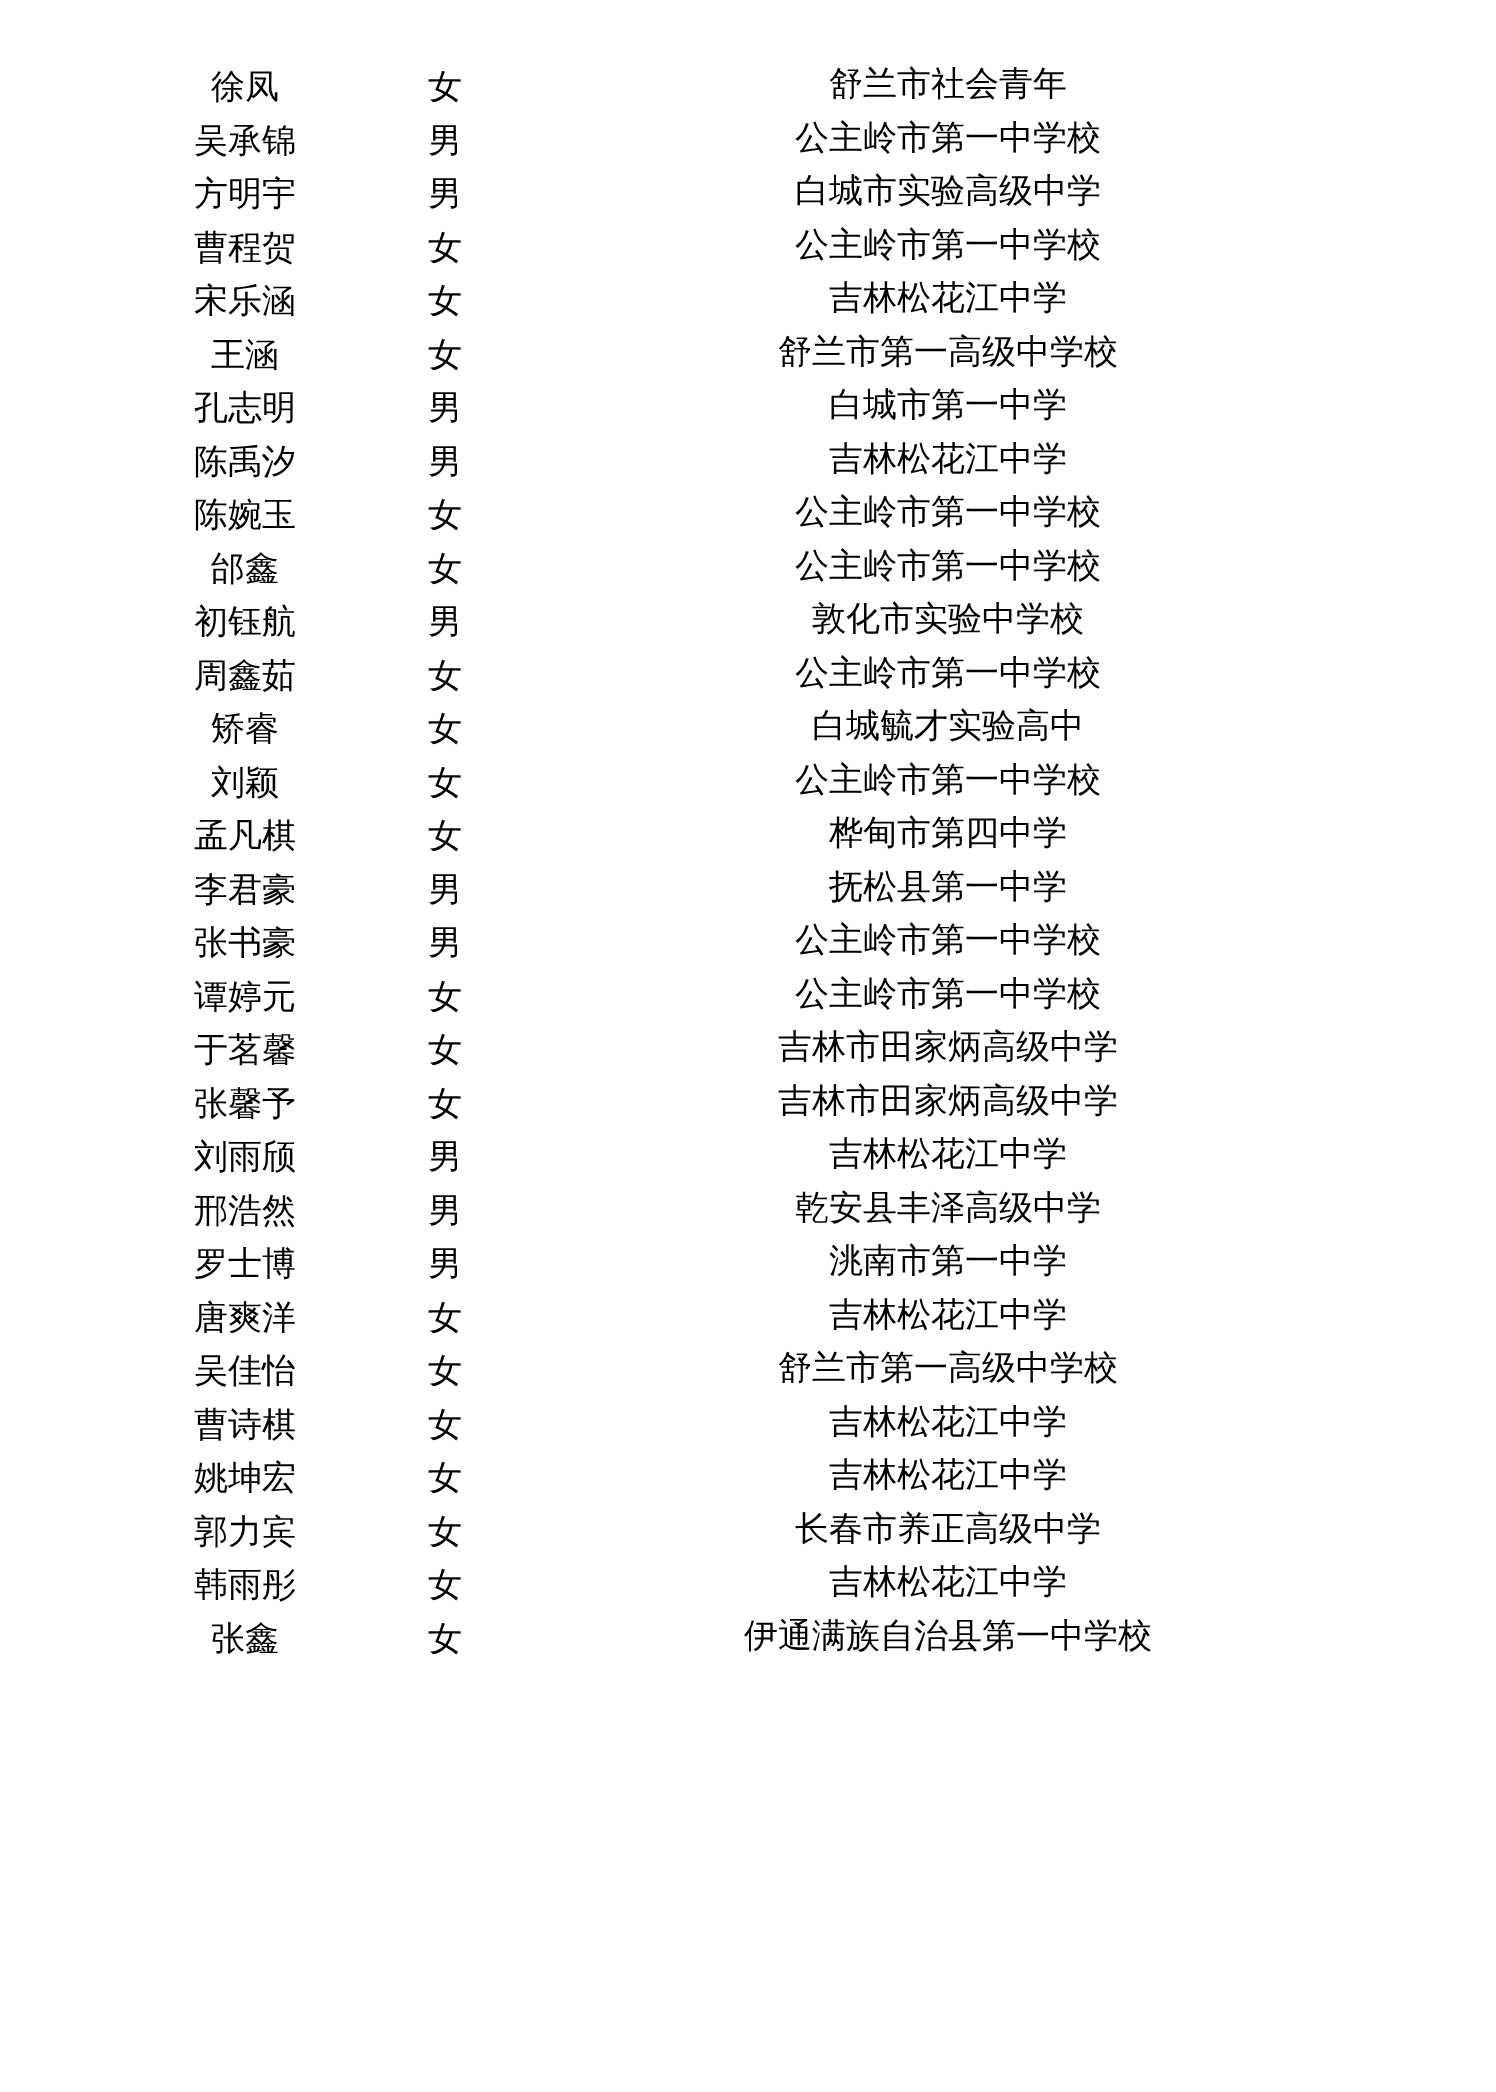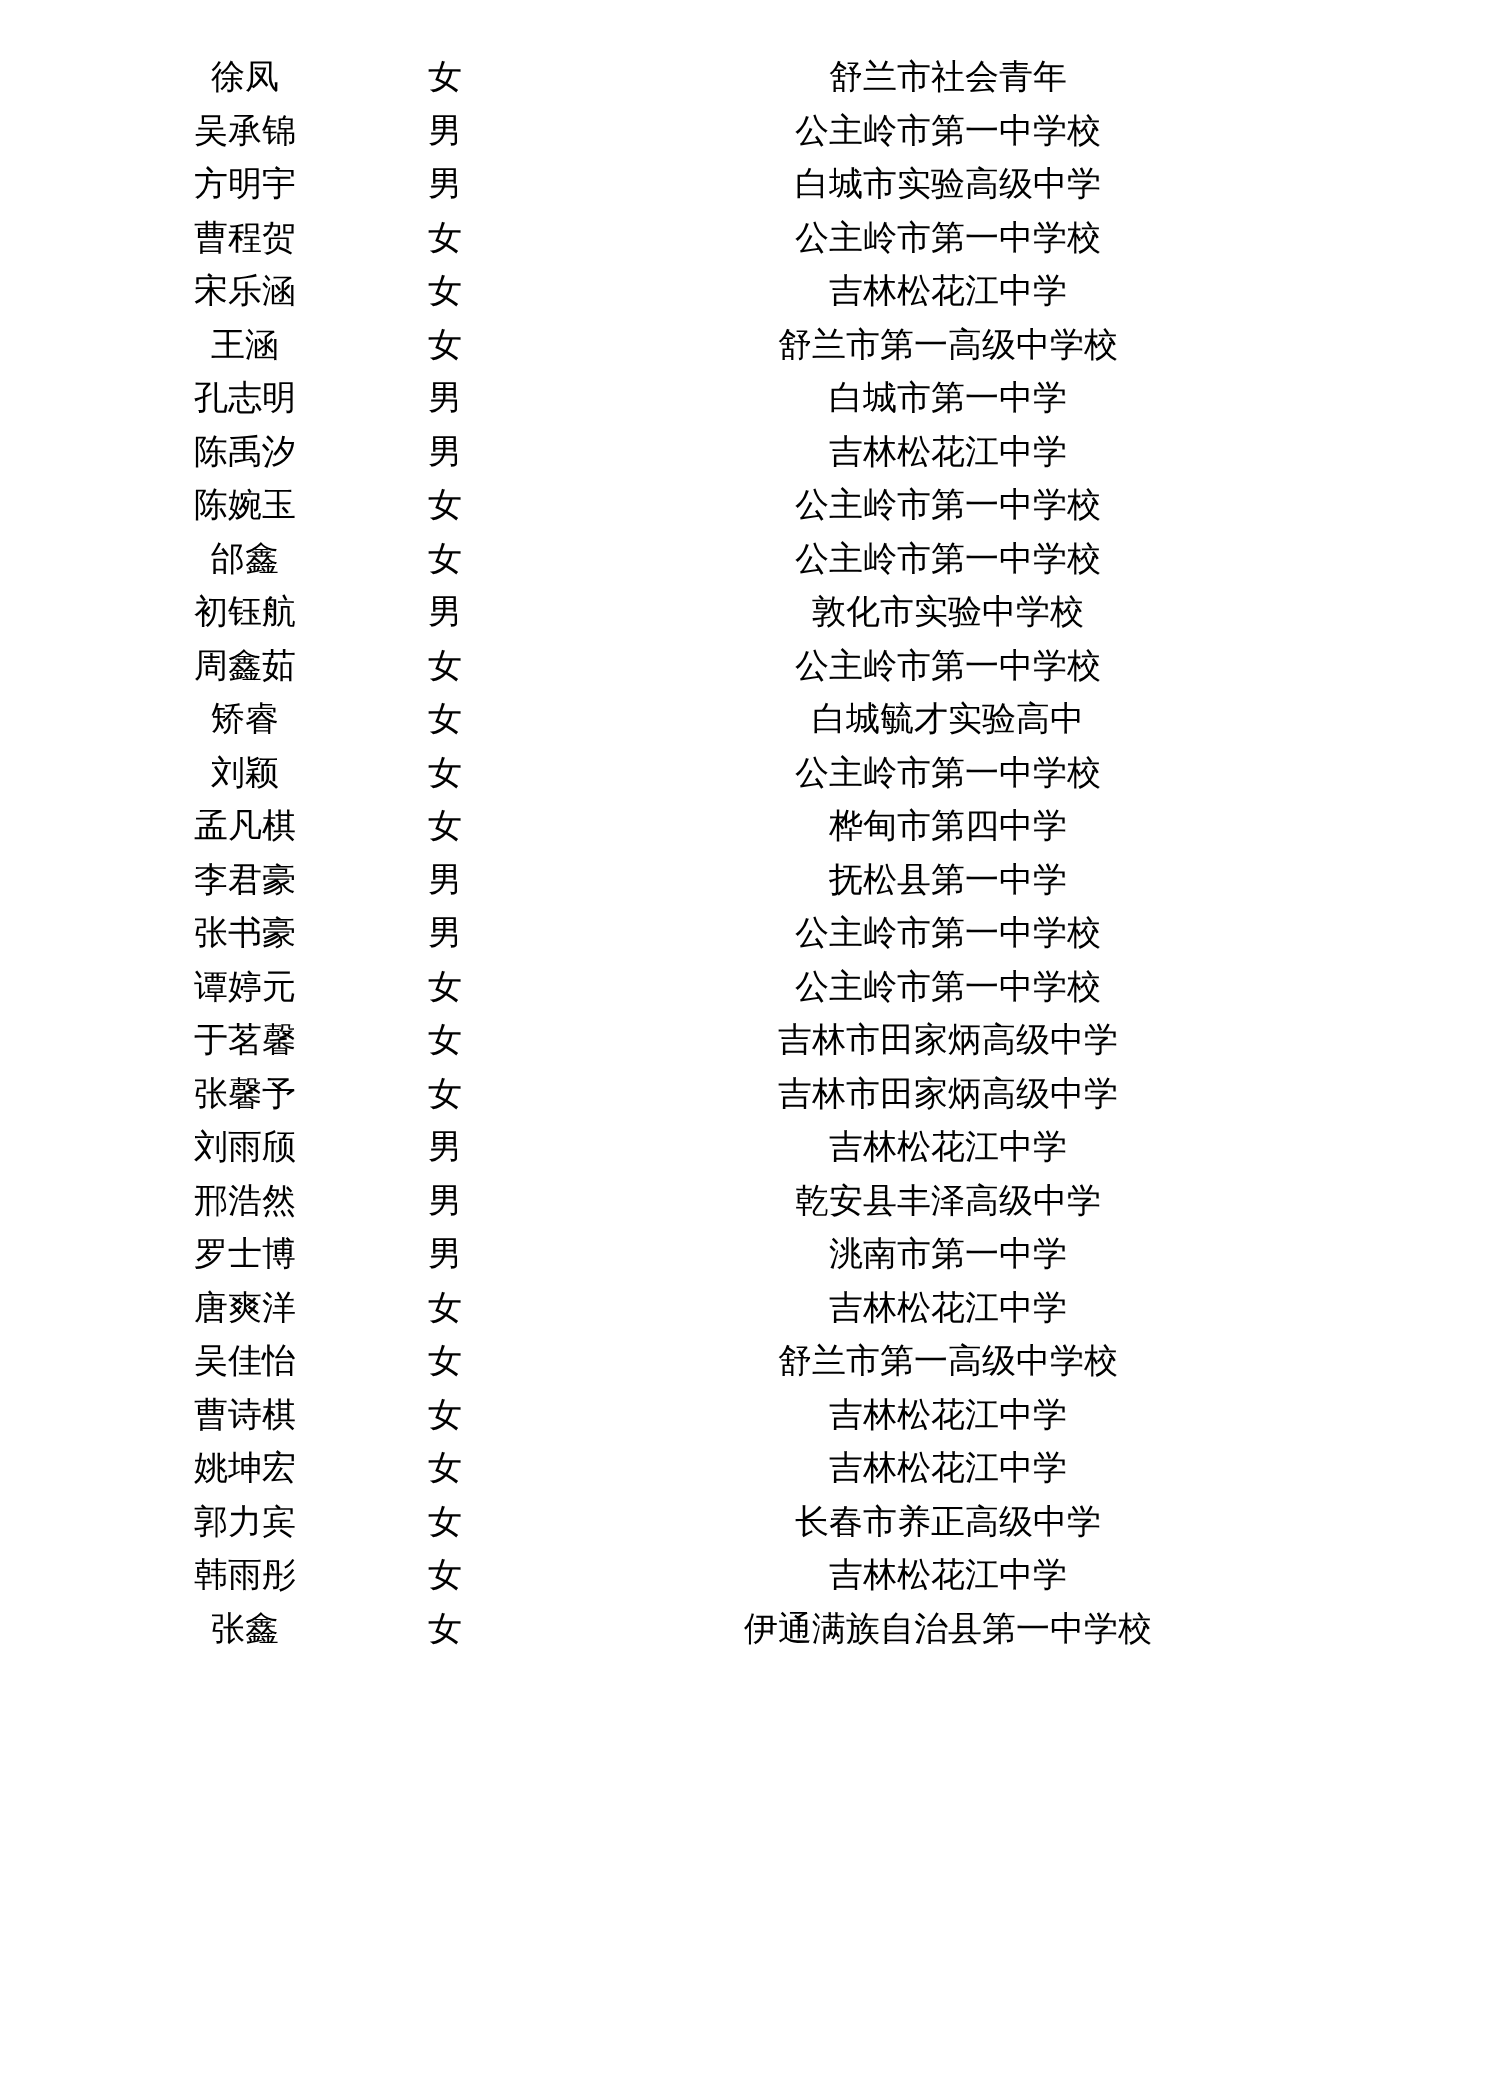--- a/index.html
+++ b/index.html
@@ -11,21 +11,22 @@
     width: 1496px;
     height: 2092px;
     font-family: "Liberation Serif", "DejaVu Serif", serif;
     color: #000000;
   }
   .page {
     position: relative;
     width: 1496px;
     height: 2009px;
     box-sizing: border-box;
-    padding: 50px 120px 0 120px;
+    padding: 24px 120px 0 120px;
+    margin-top: 36px;
   }
   table.roster {
     width: 100%;
     border-collapse: collapse;
     table-layout: fixed;
   }
   table.roster td {
     padding: 0;
     border: none;
     height: 53.5px;
@@ -39,20 +40,21 @@
     text-align: center;
   }
   td.col-gender {
     width: 150px;
     text-align: center;
   }
   td.col-school {
     width: auto;
     text-align: center;
     padding-left: 30px;
+    font-family: Liberation Mono, monospace;
   }
 </style>
 </head>
 <body>
 
 <div class="page">
   <table class="roster">
     <tbody>
         <tr>
           <td class="col-name">徐凤</td>

